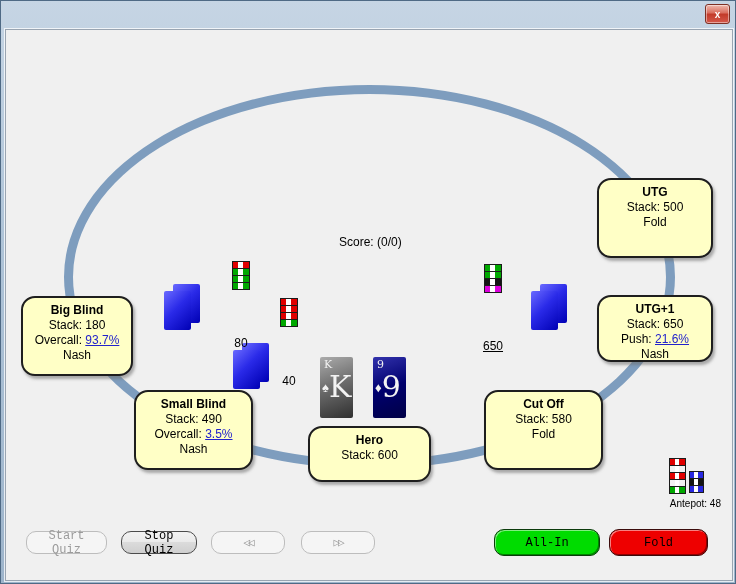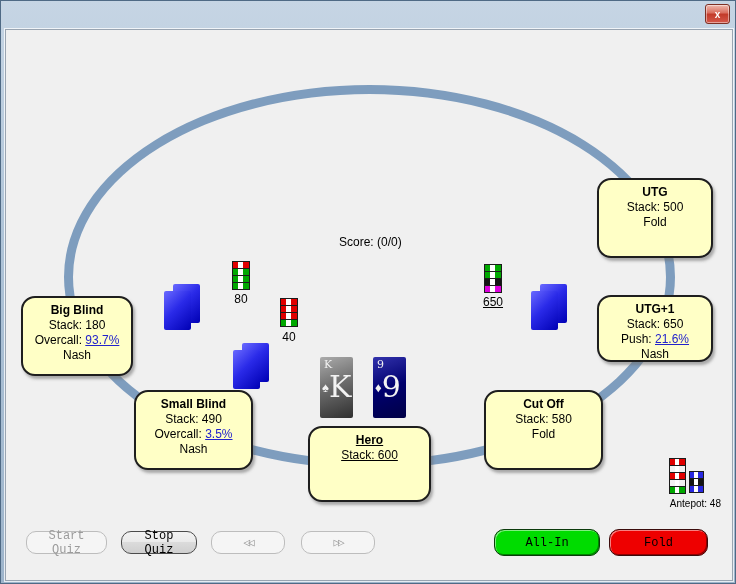--- a/index.html
+++ b/index.html
@@ -31,21 +31,21 @@
   .seat{
     position:absolute;background:#FFFFC6;border:2px solid #1E1E1E;border-radius:14px;
     box-sizing:border-box;text-align:center;font-size:12px;line-height:15px;
     padding-top:5px;color:#000;box-shadow:2px 3px 3px rgba(110,110,110,.55);
   }
   .seat-title{font-weight:bold;}
   .pct{color:#2222CC;text-decoration:underline;cursor:pointer;}
   .seat-utg{left:596px;top:177px;width:116px;height:80px;}
   .seat-utg1{left:596px;top:294px;width:116px;height:67px;text-align:center;}
   .seat-cutoff{left:483px;top:389px;width:119px;height:80px;}
-  .seat-hero{left:307px;top:425px;width:123px;height:76px;text-decoration:underline;}
+  .seat-hero{left:307px;top:425px;width:123px;height:56px;}
   .seat-sb{left:133px;top:389px;width:119px;height:80px;}
   .seat-bb{left:20px;top:295px;width:112px;height:80px;}
   .score{position:absolute;left:338px;top:234px;font-size:12px;color:#000;}
   .card-back{
     position:absolute;width:27px;height:39px;border-radius:2px;
     background:linear-gradient(135deg,#6A6AFF 0%,#2A2AE8 45%,#0000B4 100%);
   }
   .cb-bb-back{left:172px;top:283px;}   .cb-bb-front{left:163px;top:290px;}
   .cb-sb-back{left:241px;top:342px;}   .cb-sb-front{left:232px;top:349px;}
   .cb-r-back{left:539px;top:283px;}    .cb-r-front{left:530px;top:290px;}
@@ -56,21 +56,21 @@
   .face{position:absolute;left:2px;top:15px;display:flex;align-items:center;}
   .face .suit{font-size:13px;}
   .face .rank{font-family:"DejaVu Serif",serif;font-size:30px;line-height:30px;}
   .chip-stack{position:absolute;width:18px;}
   .chip{height:6px;border:1px solid #1B1B1B;margin-top:-1px;}
   .stack-80{left:231px;top:261px;}
   .stack-40{left:279px;top:298px;}
   .stack-650{left:483px;top:264px;}
   .stack-ante-main{left:668px;top:458px;width:17px;}
   .stack-ante-side{left:688px;top:471px;width:15px;}
-  .bet-label{position:absolute;font-size:12px;color:#000;width:40px;text-align:center;}
+  .bet-label{position:absolute;font-size:12px;color:#000;width:40px;text-align:center;margin-top:44px;}
   .label-80{left:220px;top:291px;}
   .label-40{left:268px;top:329px;}
   .label-650{left:472px;top:294px;text-decoration:underline;}
   .antepot-label{position:absolute;left:638px;top:497px;width:82px;text-align:right;font-size:10px;color:#000;}
   .btn{
     position:absolute;display:flex;align-items:center;justify-content:center;
     font-size:12px;border-radius:10px;box-sizing:border-box;cursor:pointer;
     font-family:Liberation Mono, monospace;
   }
   .btn-disabled{background:#F5F5F5;border:1px solid #BDBDBD;color:#9B9B9B;}

